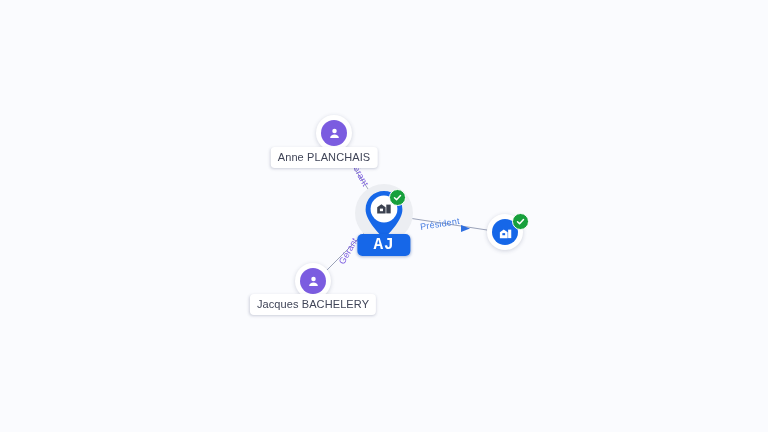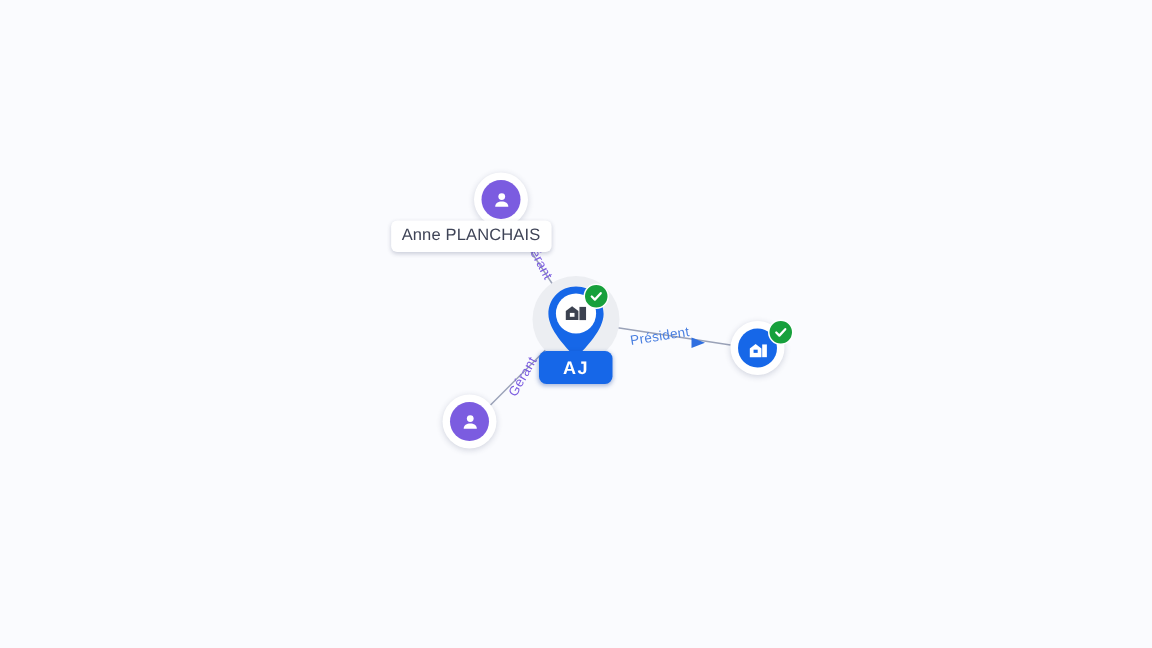--- a/index.html
+++ b/index.html
@@ -92,27 +92,28 @@
     padding: 4px 7px 4px 7px;
     border-radius: 4px;
     box-shadow: 0 1px 3px rgba(40,50,90,0.22);
     letter-spacing: 0.1px;
   }
   .aj-chip {
     position: absolute;
     transform: translate(-50%, 0);
     background: #1667e8;
     color: #ffffff;
-    font-size: 12px;
+    font-size: 16px;
     line-height: 14px;
     font-weight: bold;
     letter-spacing: 1px;
     padding: 4px 16px;
     border-radius: 5px;
     box-shadow: 0 1px 3px rgba(20,60,150,0.35);
+    font-family: Liberation Mono, monospace;
   }
 
   
   .edge-label {
     position: absolute;
     font-size: 9px;
     white-space: nowrap;
     transform-origin: 50% 50%;
     letter-spacing: 0.2px;
   }
@@ -151,32 +152,33 @@
   <div class="node" style="left:334px; top:133px;">
     <div class="circle-node">
       <div class="inner-disc person">
         <svg width="15" height="15" viewBox="0 0 24 24" fill="#ffffff">
           <circle cx="12" cy="8" r="3.6"></circle>
           <path d="M5 19c0-3.6 3.2-5.6 7-5.6s7 2 7 5.6z"></path>
         </svg>
       </div>
     </div>
   </div>
-  <div class="node-label" style="left:314px; top:147px;">Anne PLANCHAIS</div>
+  <div class="node-label" style="left:324px; top:147px;">Anne PLANCHAIS</div>
 
   <div class="node" style="left:313px; top:281px;">
     <div class="circle-node">
       <div class="inner-disc person">
         <svg width="15" height="15" viewBox="0 0 24 24" fill="#ffffff">
           <circle cx="12" cy="8" r="3.6"></circle>
           <path d="M5 19c0-3.6 3.2-5.6 7-5.6s7 2 7 5.6z"></path>
         </svg>
       </div>
     </div>
   </div>
+  <div class="node-label" style="left:313px; top:294px;">Jacques BACHELERY</div>
 
   <div class="pin-halo" style="left:384px; top:213px;"></div>
   <div class="pin-wrap" style="left:384px; top:214px;">
     <svg width="44" height="52" viewBox="0 0 44 52">
       <path d="M22 3 C11.5 3 3.6 11 3.6 21.4 C3.6 32 16 44 20.4 49.2 a2 2 0 0 0 3.2 0 C28 44 40.4 32 40.4 21.4 C40.4 11 32.5 3 22 3 z" fill="#1667e8"></path>
       <circle cx="22" cy="21" r="13.4" fill="#ffffff"></circle>
       <g fill="#3c4250">
         <path d="M15.2 25.4 v-6.1 l4.2 -3.1 l4.2 3.1 v6.1 z"></path>
         <rect x="24.3" y="16.6" width="4.4" height="8.8"></rect>
         <rect x="17.9" y="20.6" width="3.1" height="2.6" fill="#ffffff"></rect>

